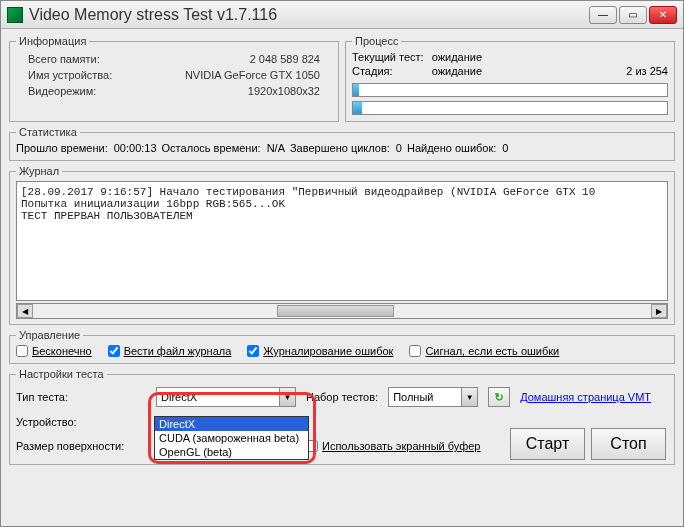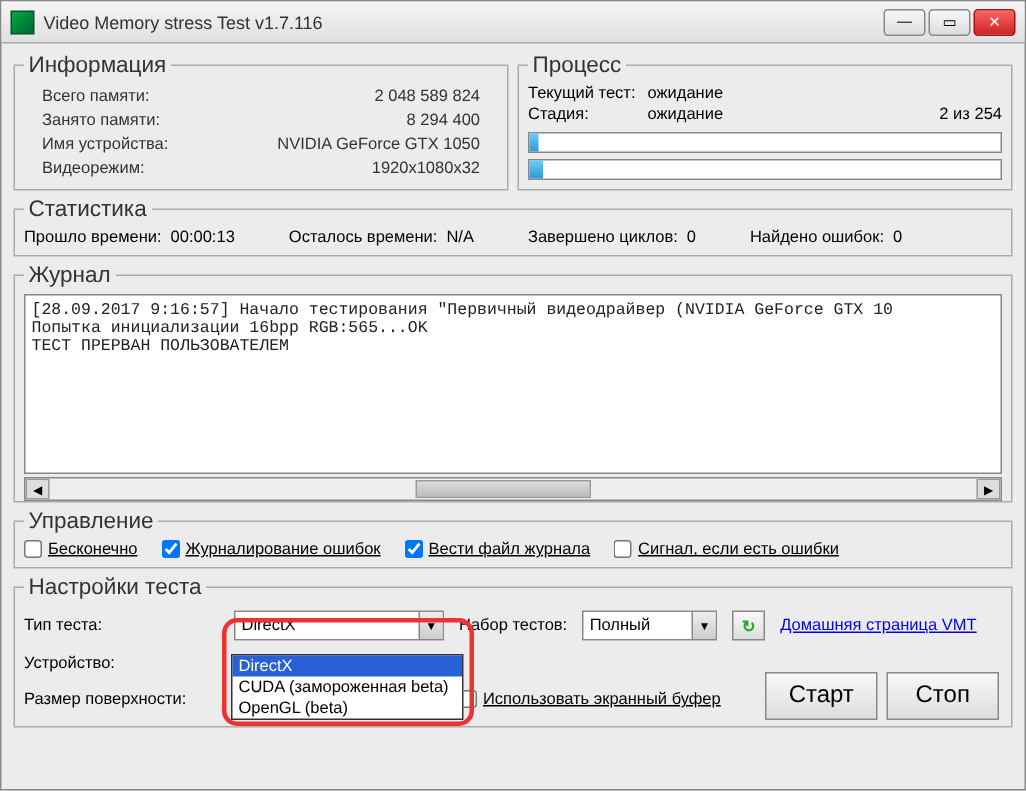--- a/index.html
+++ b/index.html
@@ -1,34 +1,34 @@
 <!DOCTYPE html>
 <html><head>
 <meta charset="utf-8">
 <style>
 * { box-sizing: border-box; margin: 0; padding: 0; }
 body { font-family: Tahoma, Arial, sans-serif; font-size: 11px; background: #fff; }
 .window { width: 684px; height: 527px; border: 1px solid #888; background: #ececec; position: relative; }
 .titlebar { height: 28px; background: linear-gradient(#f5f5f5,#e0e0e0); display: flex; align-items: center; padding: 0 6px; border-bottom: 1px solid #aaa; }
 .titlebar-icon { width: 16px; height: 16px; background: linear-gradient(135deg,#0a4,#063); border: 1px solid #052; margin-right: 6px; }
-.titlebar-text { flex: 1; font-size: 12px; color: #333; }
+.titlebar-text { flex: 1; font-size: 16px; color: #333; }
 .winbtns { display: flex; gap: 2px; }
 .winbtn { width: 28px; height: 18px; border: 1px solid #888; border-radius: 3px; display: flex; align-items: center; justify-content: center; font-size: 10px; background: linear-gradient(#f8f8f8,#ddd); cursor: pointer; }
 .winbtn.close { background: linear-gradient(#f66,#c22); color: #fff; border-color: #a11; }
 .content { padding: 6px 8px; display: flex; flex-direction: column; gap: 4px; }
 fieldset { border: 1px solid #aaa; padding: 4px 6px 6px; background: #ececec; }
-legend { font-size: 15px; padding: 0 3px; color: #333; }
+legend { font-size: 11px; padding: 0 3px; color: #333; }
 .row2 { display: flex; gap: 6px; }
 .info-box, .proc-box { flex: 1; }
 .kv { display: flex; justify-content: space-between; padding: 2px 12px; font-size: 11px; color: #333; }
 .kv .k { flex: 0 0 auto; }
 .kv .v { text-align: right; }
 .progress-bar { flex: 1; height: 14px; border: 1px solid #888; background: #fff; position: relative; }
 .progress-fill { height: 100%; background: linear-gradient(#6cf,#39c); width: 3%; }
-.stat-row { display: flex; gap: 36px; }
+.stat-row { display: flex; gap: 5px; }
 .stat-item { display: flex; gap: 6px; }
 .journal { height: 160px; }
 .journal-text { height: 120px; background: #fff; border: 1px solid #888; padding: 4px; font-family: 'Courier New', monospace; font-size: 11px; overflow: hidden; white-space: pre; color: #222; }
 .hscroll { height: 16px; border: 1px solid #888; background: #eee; margin-top: 2px; position: relative; }
 .hscroll-thumb { position: absolute; left: 40%; top: 1px; width: 18%; height: 12px; background: linear-gradient(#ddd,#bbb); border: 1px solid #999; }
 .hscroll-btn { position: absolute; top: 0; width: 16px; height: 14px; background: #ddd; border: 1px solid #999; display: flex; align-items: center; justify-content: center; font-size: 8px; }
 .hscroll-btn.left { left: 0; }
 .hscroll-btn.right { right: 0; }
 .ctrl-row { display: flex; align-items: center; gap: 16px; flex-wrap: wrap; }
 .chk { display: flex; align-items: center; gap: 4px; text-decoration: underline; }
@@ -66,24 +66,20 @@
 
   <div class="content">
     <div class="row2">
       <fieldset class="info-box">
         <legend>Информация</legend>
         <div class="kv">
             <span class="k">Всего памяти:</span>
             <span class="v">2 048 589 824</span>
           </div>
         <div class="kv">
-            <span class="k">Занято памяти:</span>
-            <span class="v">8 294 400</span>
-          </div>
-        <div class="kv">
             <span class="k">Имя устройства:</span>
             <span class="v">NVIDIA GeForce GTX 1050</span>
           </div>
         <div class="kv">
             <span class="k">Видеорежим:</span>
             <span class="v">1920x1080x32</span>
           </div>
       </fieldset>
 
       <fieldset class="proc-box">
@@ -141,25 +137,25 @@
 
     <fieldset>
       <legend>Управление</legend>
       <div class="ctrl-row">
         <label class="chk">
             <input type="checkbox" style="">
             <span>Бесконечно</span>
           </label>
         <label class="chk">
             <input type="checkbox" checked="" style="">
+            <span>Вести файл журнала</span>
+          </label>
+        <label class="chk">
+            <input type="checkbox" checked="" style="">
             <span>Журналирование ошибок</span>
-          </label>
-        <label class="chk">
-            <input type="checkbox" checked="" style="">
-            <span>Вести файл журнала</span>
           </label>
         <label class="chk">
             <input type="checkbox" style="">
             <span>Сигнал, если есть ошибки</span>
           </label>
       </div>
     </fieldset>
 
     <fieldset class="settings">
       <legend>Настройки теста</legend>

